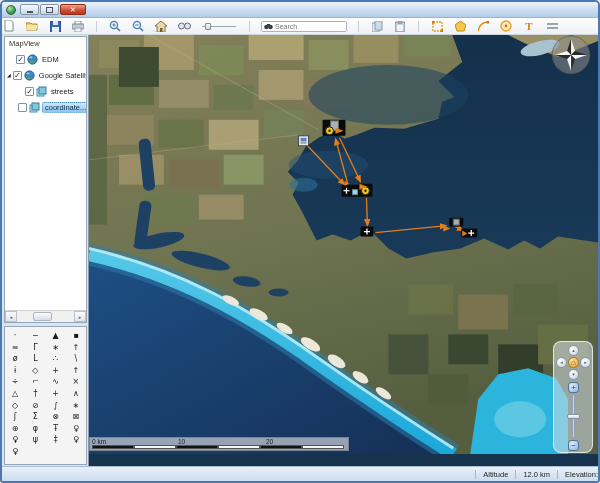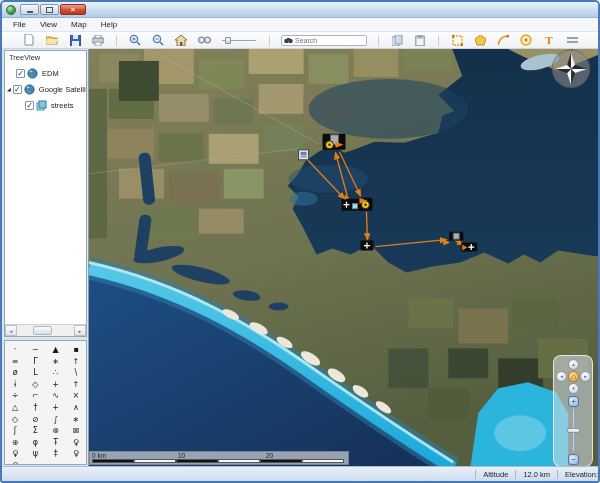--- a/index.html
+++ b/index.html
@@ -28,21 +28,21 @@
   .glyph-min { width:6px; height:2px; background:#46566a; margin-top:4px; }
   .glyph-max { width:7px; height:6px; border:1px solid #46566a; }
 
   
   .menubar { height:14px; flex:0 0 14px; background:#f3f6fa; border-bottom:1px solid #dfe5ec;
     display:flex; align-items:center; padding-left:4px; }
   .menu-item { font-size:8px; color:#222; padding:1px 7px; }
 
   
   .toolbar { height:17px; flex:0 0 17px; background:linear-gradient(#fdfdfd,#eef1f5);
-    border-bottom:1px solid #cdd5de; display:flex; align-items:center; padding-left:20px; gap:9px; }
+    border-bottom:1px solid #cdd5de; display:flex; align-items:center; padding-left:0; gap:9px; }
   .tbtn { width:14px; height:13px; display:flex; align-items:center; justify-content:center; }
   .tsep { width:1px; height:11px; background:#c8cfd8; margin:0 2px; }
   .slider-h { width:34px; height:9px; position:relative; margin:0 2px; }
   .slider-h .track { position:absolute; left:0; right:0; top:4px; height:1px; background:#9aa6b2; }
   .slider-h .thumb { position:absolute; left:3px; top:1px; width:6px; height:7px;
     background:linear-gradient(#fafcfe,#cdd8e4); border:1px solid #7e90a4; border-radius:1px; }
   .searchbox { width:86px; height:11px; background:#fff; border:1px solid #aab4c0; border-radius:2px;
     display:flex; align-items:center; padding:0 2px; gap:2px; }
   .searchbox input { border:none; outline:none; width:64px; font-size:7px; color:#555;
     font-family:"Liberation Sans",sans-serif; background:transparent; }
@@ -121,26 +121,20 @@
         </div>
       <div class="winbtn">
           <div class="glyph-max"></div>
         </div>
       <div class="winbtn close">
           <span>✕</span>
         </div>
     </div>
   </div>
 
-  <div class="menubar">
-      <span class="menu-item">File</span>
-      <span class="menu-item">View</span>
-      <span class="menu-item">Map</span>
-      <span class="menu-item">Help</span>
-    </div>
 
   <div class="toolbar">
     <div class="tbtn">
       <svg width="10" height="12">
           <path d="M1,0 h6 l2,2 v9 h-8 z" fill="#fff" stroke="#7a8a9a" stroke-width="1"></path>
           <path d="M7,0 l2,2 h-2 z" fill="#cfd9e3"></path>
         </svg>
     </div>
     <div class="tbtn">
       <svg width="13" height="10">
@@ -250,21 +244,21 @@
           <rect x="0" y="1" width="11" height="2" fill="#9aa4ae"></rect>
           <rect x="0" y="5" width="11" height="2" fill="#9aa4ae"></rect>
         </svg>
     </div>
   </div>
 
   <div class="content">
 
     <div class="sidebar">
       <div class="tree-panel">
-        <div class="tree-header">TreeView</div>
+        <div class="tree-header">MapView</div>
         <div class="tree-items">
             <div class="trow" style="padding-left: 2px;">
               <span class="expander"></span>
               <span class="cb">✓</span>
               <span class="ticon">
                 <svg width="11" height="11">
                   <circle cx="5.5" cy="5.5" r="4.6" fill="#3f86c4" stroke="#265a86"></circle>
                   <path d="M2,4 Q4,2 6,3.5 Q8,5 9,3.5" fill="#5aa860" stroke="none"></path>
                   <path d="M3,7.5 Q5,6.5 7,7.8 L6,9.3 Q4,9.6 3,8.6 Z" fill="#5aa860"></path>
                   <ellipse cx="4" cy="3.4" rx="1.5" ry="0.9" fill="#bcd9ef" opacity="0.8"></ellipse>
@@ -288,20 +282,31 @@
             <div class="trow" style="padding-left: 11px;">
               <span class="expander"></span>
               <span class="cb">✓</span>
               <span class="ticon">
                 <svg width="11" height="11">
                   <rect x="1" y="3" width="7" height="7" fill="#bfe4ef" stroke="#4a90b0"></rect>
                   <rect x="3" y="1" width="7" height="7" fill="#7ec8e0" stroke="#3a7a9a"></rect>
                 </svg>
               </span>
               <span class="tlabel">streets</span>
+            </div>
+            <div class="trow" style="padding-left: 11px;">
+              <span class="expander"></span>
+              <span class="cb"></span>
+              <span class="ticon">
+                <svg width="11" height="11">
+                  <rect x="1" y="3" width="7" height="7" fill="#bfe4ef" stroke="#4a90b0"></rect>
+                  <rect x="3" y="1" width="7" height="7" fill="#7ec8e0" stroke="#3a7a9a"></rect>
+                </svg>
+              </span>
+              <span class="tlabel sel">coordinate...</span>
             </div>
           </div>
         <div class="hscroll">
           <div class="harrow">◂</div>
           <div class="htrack">
               <div class="hthumb"></div>
             </div>
           <div class="harrow">▸</div>
         </div>
       </div>

